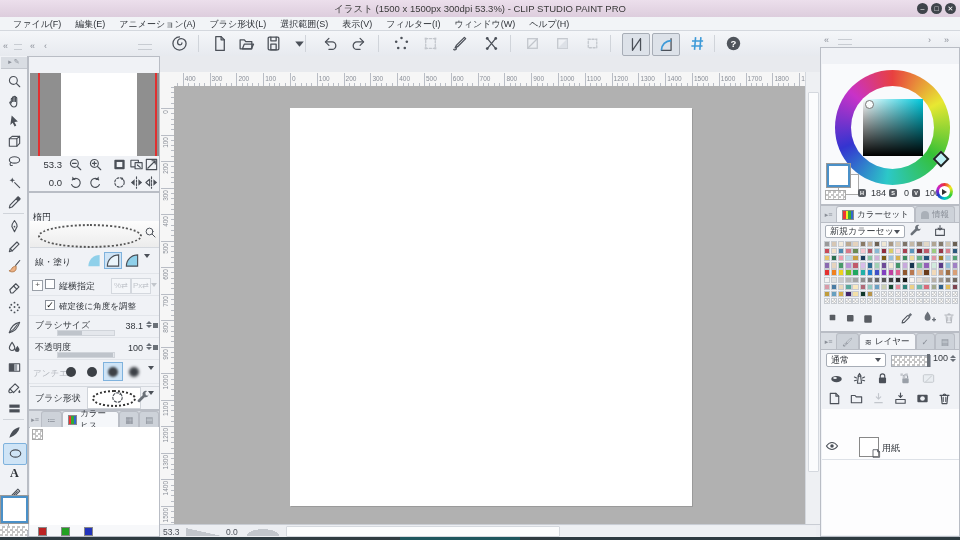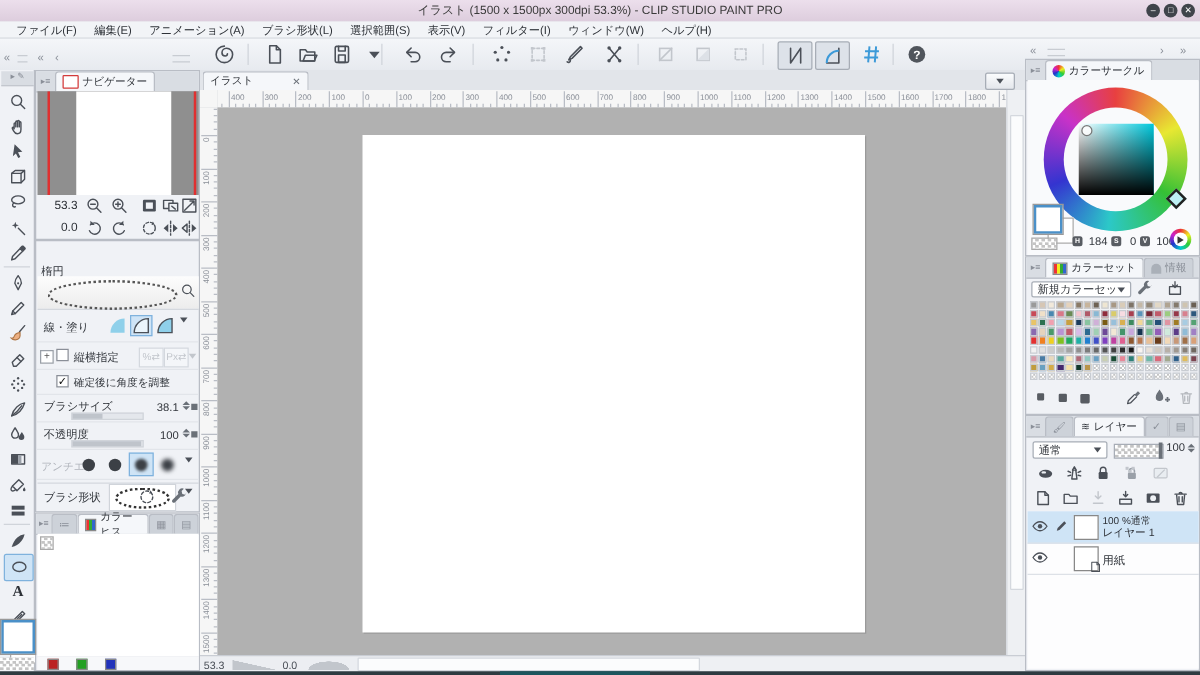--- a/index.html
+++ b/index.html
@@ -350,27 +350,20 @@
         <path d="M2.4 12.6L11.6 3.4l2 2-9.2 9.2z" stroke="#4b5058" fill="none" stroke-width="1.2" stroke-linecap="round" stroke-linejoin="round"></path>
         <path d="M5.2 11.8l1.4-1.4M7.4 9.6l1.4-1.4M9.6 7.4L11 6" stroke="#4b5058" fill="none" stroke-width="1.2" stroke-linecap="round" stroke-linejoin="round"></path>
       </svg>
     </div>
     <div style="position: absolute; left: 1px; top: 440px; width: 23px; height: 23px; background: rgb(255, 255, 255); border: 2px solid rgb(74, 144, 200); outline: rgb(153, 153, 153) solid 1px; z-index: 2;"></div>
     <div style="position: absolute; left: 8px; top: 452px; width: 19px; height: 21px; background: rgb(255, 255, 255); border: 1px solid rgb(170, 170, 170);"></div>
     <div class="abs checker-s" style="position: absolute; left: 0px; top: 470px; width: 27px; height: 10px;"></div>
   </div>
 
 <div class="abs panel" style="left:28px;top:56px;width:132px;height:136px;">
-  <div class="tabrow">
-    <div class="collapsebtn">▸≡</div>
-    <div class="tab">
-      <span style="width:11px;height:9px;border:1.5px solid #d33a3a;border-radius:1px;background:#fff;"></span>
-      <span>ナビゲーター</span>
-    </div>
-  </div>
   <div class="abs" style="left:1px;top:16px;width:129px;height:83px;background:#8f8f8f;overflow:hidden;">
     <div class="abs" style="left:31px;top:0;width:76px;height:83px;background:#fff;"></div>
     <div class="abs" style="left:8px;top:0;width:2px;height:83px;background:#e03030;"></div>
     <div class="abs" style="left:125px;top:0;width:2px;height:83px;background:#e03030;"></div>
   </div>
   <div class="abs" style="left:1px;top:99px;width:129px;height:18px;" id="navrow1">
       <div style="position: absolute; left: 4px; top: 3px; width: 28px; text-align: right; font-size: 9.5px; color: rgb(46, 50, 56);">53.3</div>
       <div style="position: absolute; left: 38px; top: 1px;">
         <svg viewBox="0 0 16 16" width="15" height="15">
           <circle cx="6.8" cy="6.8" r="4.2" stroke="#4b5058" fill="none" stroke-width="1.2" stroke-linecap="round" stroke-linejoin="round"></circle>
@@ -570,29 +563,20 @@
     <div class="abs checker-s" style="left:2px;top:2px;width:9px;height:9px;border:1px solid #aaa;"></div>
   </div>
   <div class="abs" style="left:1px;top:114px;width:129px;height:11px;background:#f7f8fa;" id="histbottom">
       <div style="position: absolute; left: 8px; top: 2px; width: 7px; height: 7px; background: rgb(187, 34, 34); border: 1px solid rgb(136, 136, 136);"></div>
       <div style="position: absolute; left: 31px; top: 2px; width: 7px; height: 7px; background: rgb(34, 160, 34); border: 1px solid rgb(136, 136, 136);"></div>
       <div style="position: absolute; left: 54px; top: 2px; width: 7px; height: 7px; background: rgb(34, 51, 187); border: 1px solid rgb(136, 136, 136);"></div>
     </div>
 </div>
 
 <div class="abs" style="left:160px;top:56px;width:660px;height:481px;background:#e8eaee;">
-  <div class="abs" style="left:0;top:0;width:660px;height:16px;background:#e2e5ea;border-bottom:1px solid #b9bdc5;">
-    <div class="abs tab" style="left:2px;top:1px;height:14px;">
-      <span>イラスト</span>
-      <span style="margin-left:28px;color:#6a7078;font-size:8px;">✕</span>
-    </div>
-    <div class="abs" style="right:8px;top:2px;width:22px;height:12px;background:linear-gradient(#fbfcfd,#e4e7ec);border:1px solid #a7adb6;border-radius:2px;display:flex;align-items:center;justify-content:center;">
-        <span class="ddarrow"></span>
-      </div>
-  </div>
   <div class="abs ruler" style="left:0;top:16px;width:14px;height:14px;border-right:1px solid #c9cdd4;border-bottom:1px solid #c9cdd4;"></div>
   <div class="abs ruler" style="left:14px;top:16px;width:631px;height:14px;border-bottom:1px solid #c9cdd4;" id="hruler">
       <div class="abs rtick" style="position: absolute; left: 3.44px; top: 11px; width: 1px; height: 3px;"></div>
       <div class="abs rtick" style="position: absolute; left: 14.16px; top: 11px; width: 1px; height: 3px;"></div>
       <div class="abs rtick" style="position: absolute; left: 19.52px; top: 11px; width: 1px; height: 3px;"></div>
       <div class="abs rtick" style="position: absolute; left: 24.88px; top: 11px; width: 1px; height: 3px;"></div>
       <div class="abs rtick" style="position: absolute; left: 30.24px; top: 11px; width: 1px; height: 3px;"></div>
       <div class="abs rtick" style="position: absolute; left: 40.96px; top: 11px; width: 1px; height: 3px;"></div>
       <div class="abs rtick" style="position: absolute; left: 46.32px; top: 11px; width: 1px; height: 3px;"></div>
       <div class="abs rtick" style="position: absolute; left: 51.68px; top: 11px; width: 1px; height: 3px;"></div>
@@ -843,27 +827,20 @@
     <span class="abs" style="left:26px;top:3px;width:36px;height:8px;background:linear-gradient(to top right,#c2c6cc 49%,transparent 50%);"></span>
     <span class="abs" style="left:66px;top:2px;">0.0</span>
     <span class="abs" style="left:84px;top:3px;width:38px;height:8px;background:radial-gradient(ellipse at 50% 100%,#c2c6cc 60%,transparent 61%);"></span>
     <span class="abs scroll" style="left:126px;top:1px;width:530px;height:11px;">
       <span class="abs thumb" style="left:0;top:0;width:274px;height:11px;"></span>
     </span>
   </div>
 </div>
 
 <div class="abs panel" style="left:820px;top:47px;width:140px;height:158px;">
-  <div class="tabrow">
-    <div class="collapsebtn">▸≡</div>
-    <div class="tab">
-      <span style="width:10px;height:10px;border-radius:50%;background:conic-gradient(#e33,#ee2,#3c3,#0cc,#23c,#c2c,#e33);"></span>
-      <span>カラーサークル</span>
-    </div>
-  </div>
   <div class="abs" style="left:1px;top:16px;width:137px;height:140px;background:#f9fafc;">
     <div class="abs" style="left:13px;top:6px;width:115px;height:115px;border-radius:50%;background:conic-gradient(#e84040,#e8e832 62deg,#35c035 124deg,#2cc8c8 186deg,#3434d0 248deg,#c832c8 310deg,#e84040);">
       <div class="abs" style="left:16px;top:16px;width:83px;height:83px;border-radius:50%;background:#f9fafc;"></div>
     </div>
     <div class="abs" style="left: 41px; top: 35px; width: 60px; height: 57px; background: linear-gradient(rgba(0, 0, 0, 0), rgb(0, 0, 0)), linear-gradient(to right, rgb(255, 255, 255), rgb(0, 200, 220));" id="svsquare"></div>
     <div class="abs" style="left:43px;top:36px;width:7px;height:7px;border:1.5px solid #777;border-radius:50%;background:rgba(255,255,255,.85);"></div>
     <div class="abs" style="left:113px;top:89px;width:8px;height:8px;border:2px solid #222;background:#bdf0f4;transform:rotate(45deg);"></div>
     <div class="abs" style="left:5px;top:100px;width:19px;height:19px;background:#fff;border:2px solid #4a90c8;outline:1px solid #999;z-index:2;"></div>
     <div class="abs" style="left:16px;top:110px;width:19px;height:19px;background:#fff;border:1px solid #aaa;"></div>
     <div class="abs checker-s" style="left:3px;top:126px;width:19px;height:8px;border:1px solid #aaa;"></div>
@@ -1224,36 +1201,20 @@
       </span>
       <span>
         <svg viewBox="0 0 16 16" width="15" height="15">
           <path d="M4.6 5.2l.8 8.2h5.2l.8-8.2" stroke="#4b5058" fill="none" stroke-width="1.2" stroke-linecap="round" stroke-linejoin="round"></path>
           <path d="M3.2 4.6h9.6M6.6 4.6c0-1.8 2.8-1.8 2.8 0" stroke="#4b5058" fill="none" stroke-width="1.2" stroke-linecap="round" stroke-linejoin="round"></path>
           <path d="M6.6 6.8v4.4M9.4 6.8v4.4" stroke="#4b5058" fill="none" stroke-width="1.2" stroke-linecap="round" stroke-linejoin="round"></path>
         </svg>
       </span>
     </div>
   <div class="abs" style="left:1px;top:76px;width:137px;height:126px;background:#fdfdfe;" id="layerlist">
-      <div style="position: absolute; left: 0px; top: 0px; width: 137px; height: 25px; border-bottom: 1px solid rgb(221, 225, 231); background: rgb(207, 228, 246);">
-        <div style="position: absolute; left: 3px; top: 5px;">
-          <svg viewBox="0 0 16 16" width="14" height="14">
-            <path d="M1.6 8C3.6 5.1 5.6 3.9 8 3.9S12.4 5.1 14.4 8C12.4 10.9 10.4 12.1 8 12.1S3.6 10.9 1.6 8z" stroke="#4b5058" fill="none" stroke-width="1.2" stroke-linecap="round" stroke-linejoin="round"></path>
-            <circle cx="8" cy="8" r="2" fill="#4b5058"></circle>
-          </svg>
-        </div>
-        <div style="position: absolute; left: 21px; top: 5px;">
-          <svg viewBox="0 0 16 16" width="13" height="13">
-            <path d="M3 13l.8-2.6 6.6-6.6 1.8 1.8-6.6 6.6z" fill="#4b5058"></path>
-          </svg>
-        </div>
-        <div class="checker-s" style="position: absolute; left: 37px; top: 3px; width: 18px; height: 18px; border: 1px solid rgb(136, 136, 136); background:  0% 0% / 6px 6px rgb(255, 255, 255);"></div>
-        <div style="position: absolute; left: 60px; top: 2px; font-size: 8px; color: rgb(46, 50, 56);">100 %通常</div>
-        <div style="position: absolute; left: 60px; top: 12px; font-size: 8.5px; color: rgb(46, 50, 56);">レイヤー 1</div>
-      </div>
       <div style="position: absolute; left: 0px; top: 25px; width: 137px; height: 25px; border-bottom: 1px solid rgb(221, 225, 231);">
         <div style="position: absolute; left: 3px; top: 5px;">
           <svg viewBox="0 0 16 16" width="14" height="14">
             <path d="M1.6 8C3.6 5.1 5.6 3.9 8 3.9S12.4 5.1 14.4 8C12.4 10.9 10.4 12.1 8 12.1S3.6 10.9 1.6 8z" stroke="#4b5058" fill="none" stroke-width="1.2" stroke-linecap="round" stroke-linejoin="round"></path>
             <circle cx="8" cy="8" r="2" fill="#4b5058"></circle>
           </svg>
         </div>
         <div style="position: absolute; left: 37px; top: 3px; width: 18px; height: 18px; border: 1px solid rgb(136, 136, 136); background: rgb(255, 255, 255);">
           <span style="position:absolute;right:-4px;bottom:-3px;">
             <svg viewBox="0 0 16 16" width="11" height="11">

